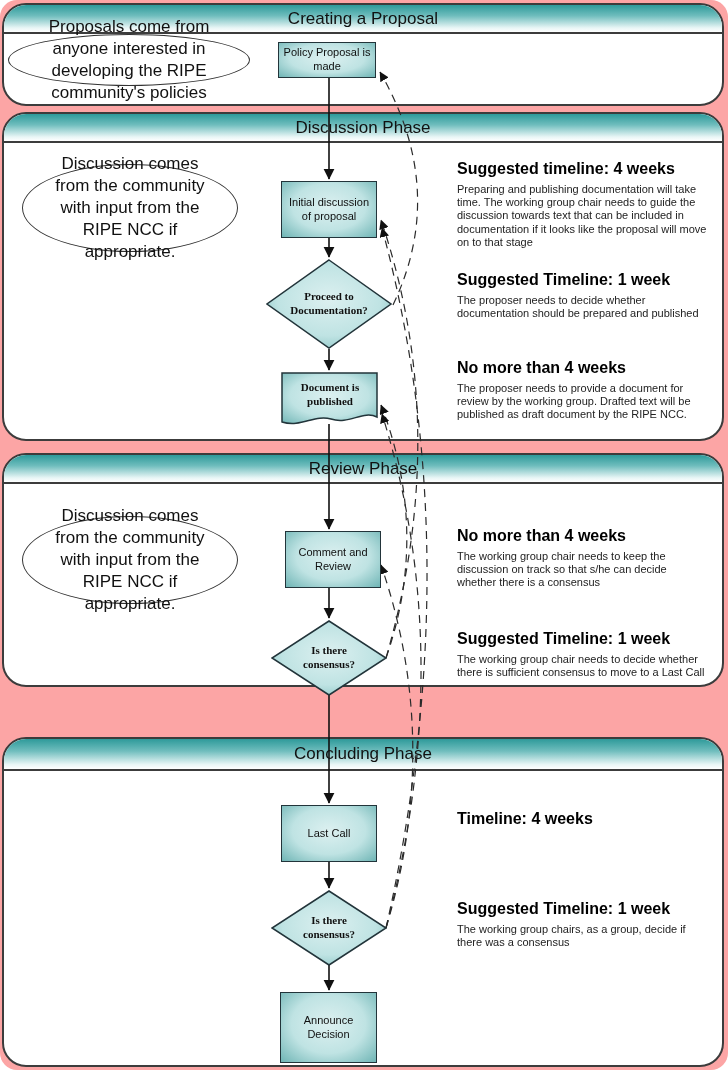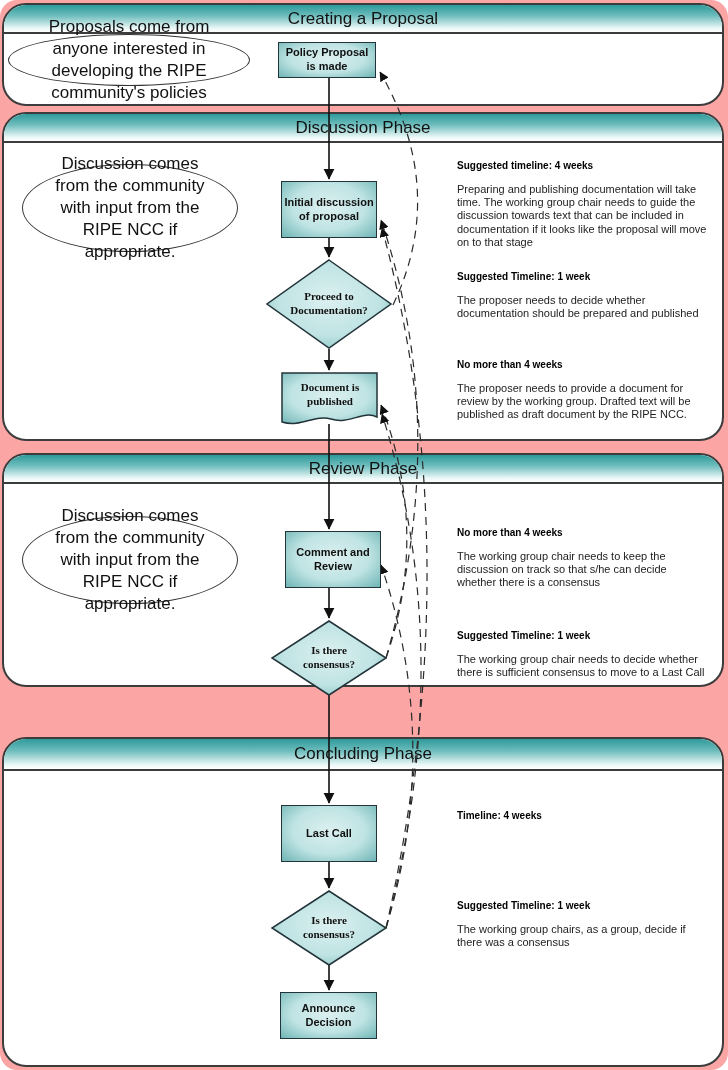--- a/index.html
+++ b/index.html
@@ -23,38 +23,38 @@
   .note-ellipse{
     position:absolute;border:1.5px solid #333;border-radius:50%;background:#fff;
     display:flex;align-items:center;justify-content:center;text-align:center;
     font-size:17px;line-height:1.3;color:#111;box-sizing:border-box;z-index:2;
   }
   
   .pbox{
     position:absolute;box-sizing:border-box;border:1.5px solid #22343a;
     background:radial-gradient(ellipse at 50% 45%,#DCF0F0 0%,#BFE3E3 55%,#6FB5B5 100%);
     display:flex;align-items:center;justify-content:center;text-align:center;
-    font-size:11px;font-weight:bold;color:#101010;line-height:1.25;z-index:4;padding:2px;
+    font-size:11px;font-weight:normal;color:#101010;line-height:1.25;z-index:4;padding:2px;
   }
   
   .shape-node{position:absolute;z-index:4;font-family:Liberation Serif, serif;}
   .shape-node svg{position:absolute;left:0;top:0;}
   .shape-label{
     position:absolute;left:0;top:0;width:100%;height:100%;
     display:flex;align-items:center;justify-content:center;text-align:center;
     font-size:11px;font-weight:bold;color:#101010;line-height:1.25;
   }
   .shape-label span{display:block;max-width:100px;}
   .doc-label span{max-width:86px;}
   
   #overlay{position:absolute;left:0;top:0;z-index:3;}
   
   .ann-h{
     position:absolute;left:457px;width:252px;
-    font-size:10px;font-weight:bold;color:#000;z-index:4;
+    font-size:16px;font-weight:bold;color:#000;z-index:4;
   }
   .ann-p{
     position:absolute;left:457px;width:250px;
     font-size:11px;line-height:1.2;color:#222;z-index:4;
   }
 </style>
 </head>
 <body>
 
 <div id="stage">
@@ -176,21 +176,21 @@
 
   <div class="shape-node" style="left:271px;top:890px;width:116px;height:76px;">
     <svg width="116" height="76" viewBox="0 0 116 76">
       <polygon points="58,1 115,38 58,75 1,38" fill="url(#nodeGrad)" stroke="#22343a" stroke-width="1.5"></polygon>
     </svg>
     <div class="shape-label">
       <span style="max-width:78px;">Is there consensus?</span>
     </div>
   </div>
 
-  <div class="pbox" style="left:280px;top:992px;width:97px;height:47px;">
+  <div class="pbox" style="left:280px;top:992px;width:97px;height:71px;">
     <span style="max-width:70px;">Announce Decision</span>
   </div>
 
   <div class="ann-h" style="top:160px;">Suggested timeline: 4 weeks</div>
   <div class="ann-p" style="top:183px;">Preparing and publishing documentation will take time. The working group chair needs to guide the discussion towards text that can be included in documentation if it looks like the proposal will move on to that stage</div>
 
   <div class="ann-h" style="top:271px;">Suggested Timeline: 1 week</div>
   <div class="ann-p" style="top:294px;">The proposer needs to decide whether documentation should be prepared and published</div>
 
   <div class="ann-h" style="top:359px;">No more than 4 weeks</div>

